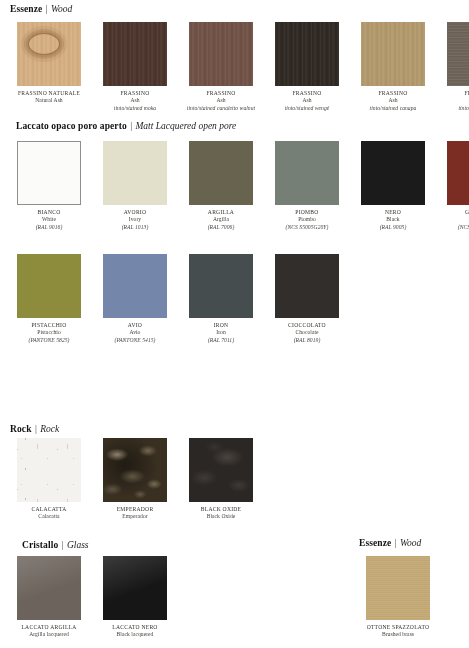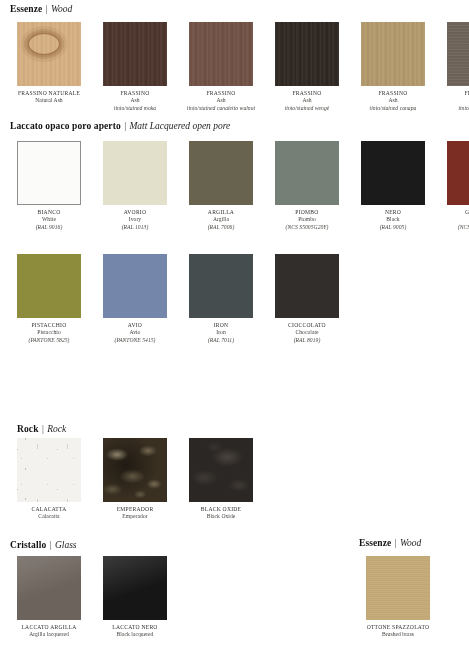--- a/index.html
+++ b/index.html
@@ -193,21 +193,21 @@
           <div class="grain-h"></div>
         </div>
         <div class="caption">
           <span class="cap-it">FRASSINO</span>
           <span class="cap-en">Ash</span>
           <span class="cap-note">tinto/stained caffè</span>
         </div>
       </div>
     </div>
 
-  <div class="section-head" style="left:10px;top:121px;">
+  <div class="section-head" style="left:16px;top:121px;">
     <span class="it">Laccato opaco poro aperto</span>
     <span class="sep">|</span>
     <span class="en">Matt Lacquered open pore</span>
   </div>
   <div class="swatch-row" id="row-laccato-a" style="left:10px;top:141px;gap:8px;">
       <div class="swatch">
         <div class="chip bordered" style="background: rgb(251, 251, 250);"></div>
         <div class="caption">
           <span class="cap-it">BIANCO</span>
           <span class="cap-en">White</span>
@@ -283,21 +283,21 @@
       <div class="swatch">
         <div class="chip" style="background: rgb(50, 46, 44);"></div>
         <div class="caption">
           <span class="cap-it">CIOCCOLATO</span>
           <span class="cap-en">Chocolate</span>
           <span class="cap-code">(RAL 8019)</span>
         </div>
       </div>
     </div>
 
-  <div class="section-head" style="left:17px;top:424px;">
+  <div class="section-head" style="left:10px;top:424px;">
     <span class="it">Rock</span>
     <span class="sep">|</span>
     <span class="en">Rock</span>
   </div>
   <div class="swatch-row" id="row-rock" style="left:10px;top:438px;gap:8px;">
       <div class="swatch">
         <div class="chip" style="background: rgb(244, 242, 238);">
           <div class="marble-cal"></div>
         </div>
         <div class="caption">
@@ -318,21 +318,21 @@
         <div class="chip" style="background: rgb(43, 39, 36);">
           <div class="marble-blk"></div>
         </div>
         <div class="caption">
           <span class="cap-it">BLACK OXIDE</span>
           <span class="cap-en">Black Oxide</span>
         </div>
       </div>
     </div>
 
-  <div class="section-head" style="left:10px;top:540px;text-align:center;">
+  <div class="section-head" style="left:22px;top:540px;text-align:center;">
     <span class="it">Cristallo</span>
     <span class="sep">|</span>
     <span class="en">Glass</span>
   </div>
   <div class="swatch-row" id="row-cristallo" style="left:10px;top:556px;gap:8px;">
       <div class="swatch">
         <div class="chip" style="background: rgb(108, 99, 92);">
           <div class="glass-sheen"></div>
         </div>
         <div class="caption">

